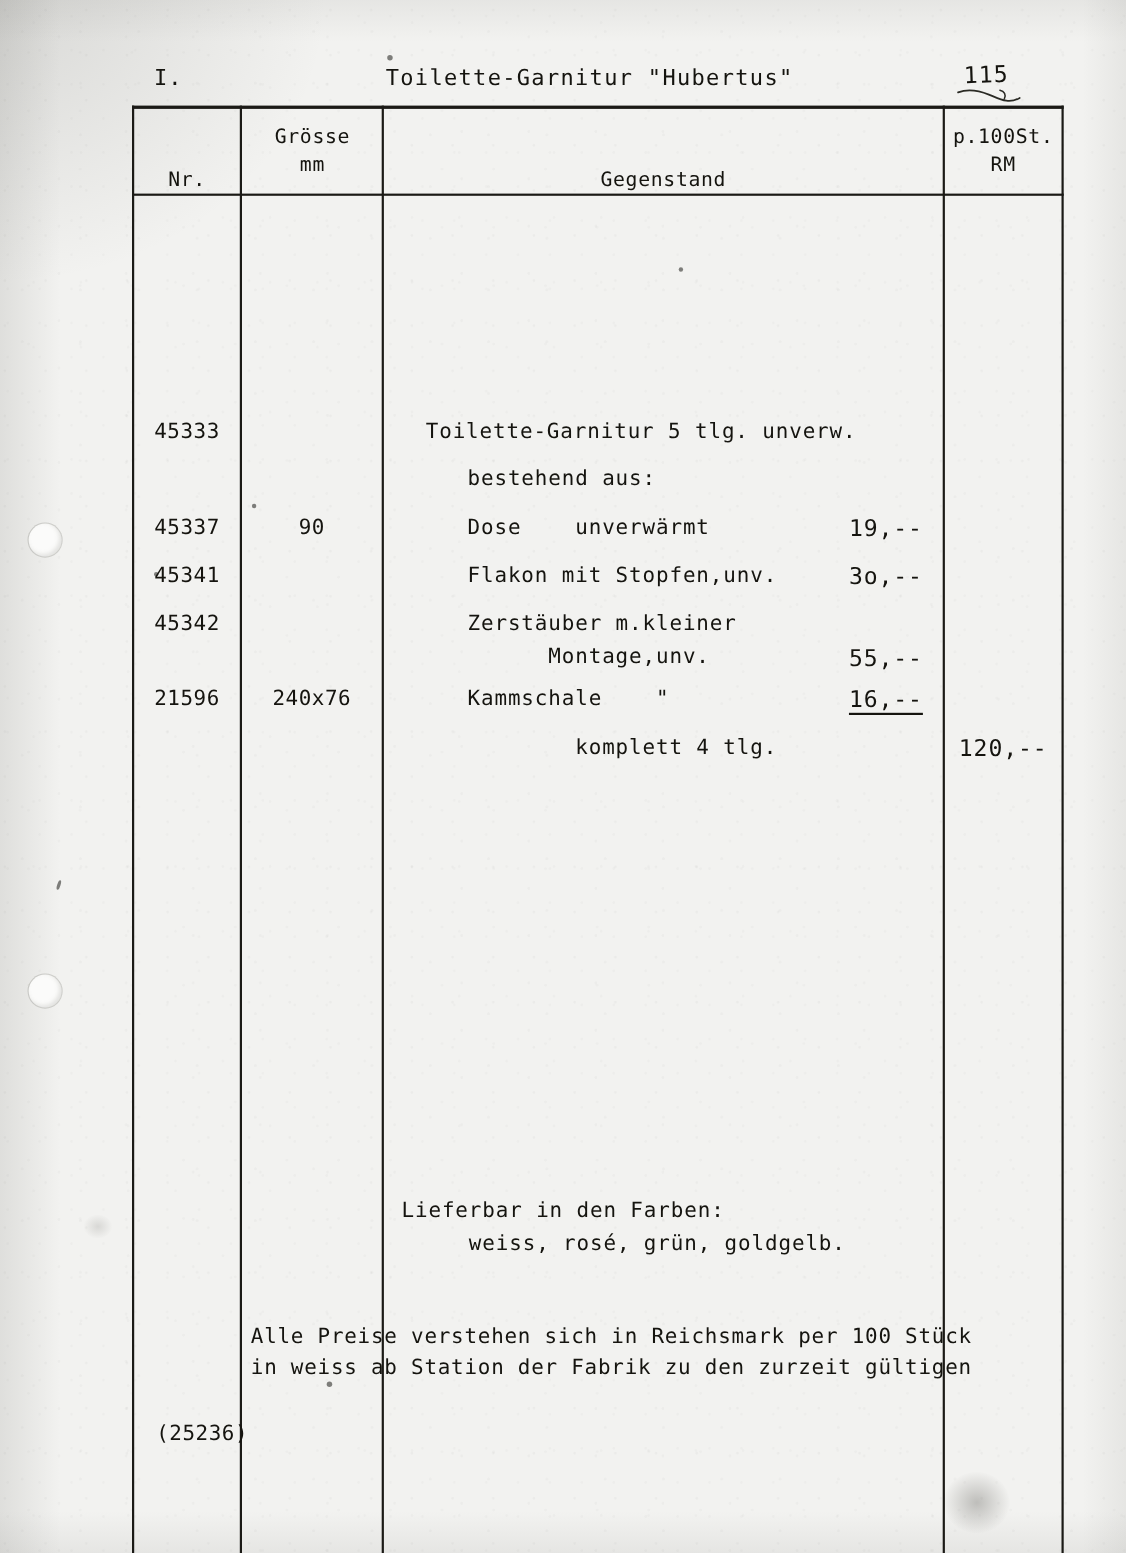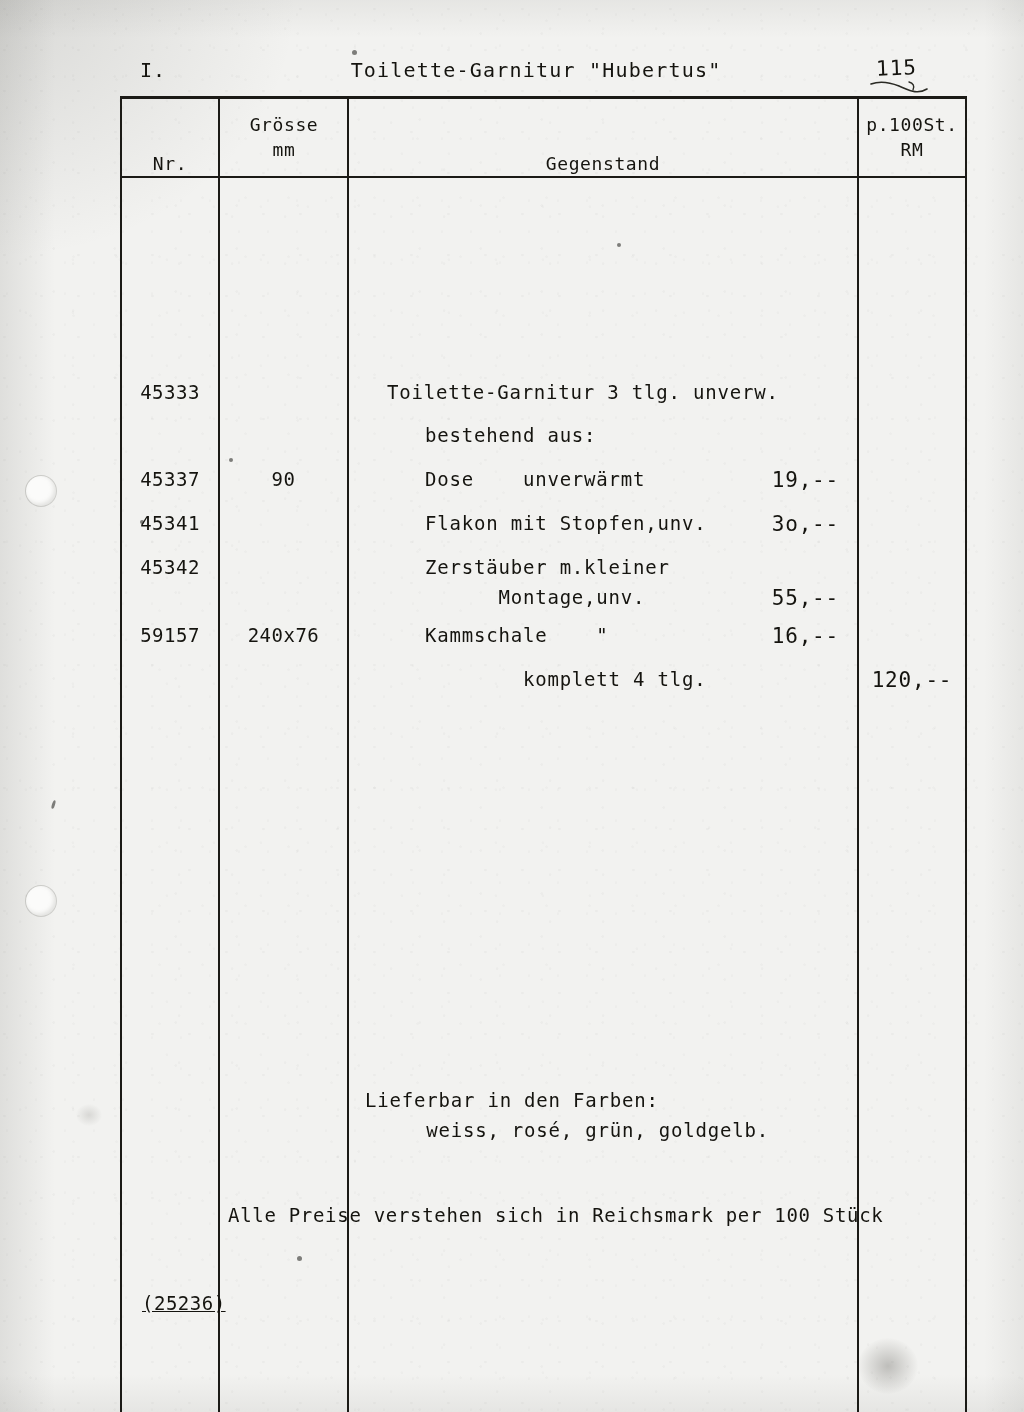--- a/index.html
+++ b/index.html
@@ -150,21 +150,21 @@
     position: absolute; left: 229px; width: 508px;
     font-size: 19px; letter-spacing: .8px;
     white-space: pre;
   }
   .c-price-in {
     position: absolute; left: 229px; width: 508px;
     font-size: 21px; letter-spacing: .8px;
     text-align: right; padding-right: 18px;
     box-sizing: border-box;
   }
-  .c-price-in.ruled { text-underline-offset: 5px; text-align: right; }
+  .c-price-in.ruled { text-decoration: underline; text-underline-offset: 5px; text-align: right; }
   .c-price-out {
     position: absolute; left: 739px; width: 106px;
     text-align: center; font-size: 21px; letter-spacing: .8px;
   }
 
   .note {
     position: absolute;
     font-size: 19px; letter-spacing: .8px;
     line-height: 1.55;
     white-space: pre;
@@ -238,21 +238,21 @@
     <div class="hcell h-pr">
       <span>p.100St.</span>
       <span>RM</span>
     </div>
 
     <div class="body">
 
       <div class="row" style="top:203px;">
         <div class="c-nr">45333</div>
         <div class="c-size"></div>
-        <div class="c-desc" style="left:267px;">Toilette-Garnitur 3 tlg. unverw.</div>
+        <div class="c-desc" style="left:267px;">Toilette-Garnitur 5 tlg. unverw.</div>
         <div class="c-price-out"></div>
       </div>
 
       <div class="row" style="top:246px;">
         <div class="c-nr"></div>
         <div class="c-size"></div>
         <div class="c-desc" style="left:305px;">bestehend aus:</div>
       </div>
 
       <div class="row" style="top:290px;">
@@ -276,35 +276,36 @@
       </div>
 
       <div class="row" style="top:408px;">
         <div class="c-nr"></div>
         <div class="c-size"></div>
         <div class="c-desc" style="left:305px;">      Montage,unv.</div>
         <div class="c-price-in">55,--</div>
       </div>
 
       <div class="row" style="top:446px;">
-        <div class="c-nr">59157</div>
+        <div class="c-nr">21596</div>
         <div class="c-size">240x76</div>
         <div class="c-desc" style="left:305px;">Kammschale    "</div>
         <div class="c-price-in ruled">16,--</div>
       </div>
 
       <div class="row" style="top:490px;">
         <div class="c-nr"></div>
         <div class="c-size"></div>
         <div class="c-desc" style="left:305px;">        komplett 4 tlg.</div>
         <div class="c-price-out">120,--</div>
       </div>
 
       <div class="note" style="left:245px; top:908px;">Lieferbar in den Farben:</div>
       <div class="note" style="left:245px; top:938px;">     weiss, rosé, grün, goldgelb.</div>
 
       <div class="note-wide" style="left:108px; top:1024px;">Alle Preise verstehen sich in Reichsmark per 100 Stück</div>
-
-      <div class="refno" style="left:22px; top:1114px;text-decoration:underline;">(25236)</div>
+      <div class="note-wide" style="left:108px; top:1052px;">in weiss ab Station der Fabrik zu den zurzeit gültigen</div>
+
+      <div class="refno" style="left:22px; top:1114px;">(25236)</div>
     </div>
   </div>
 
 </div>
 
 </body></html>

